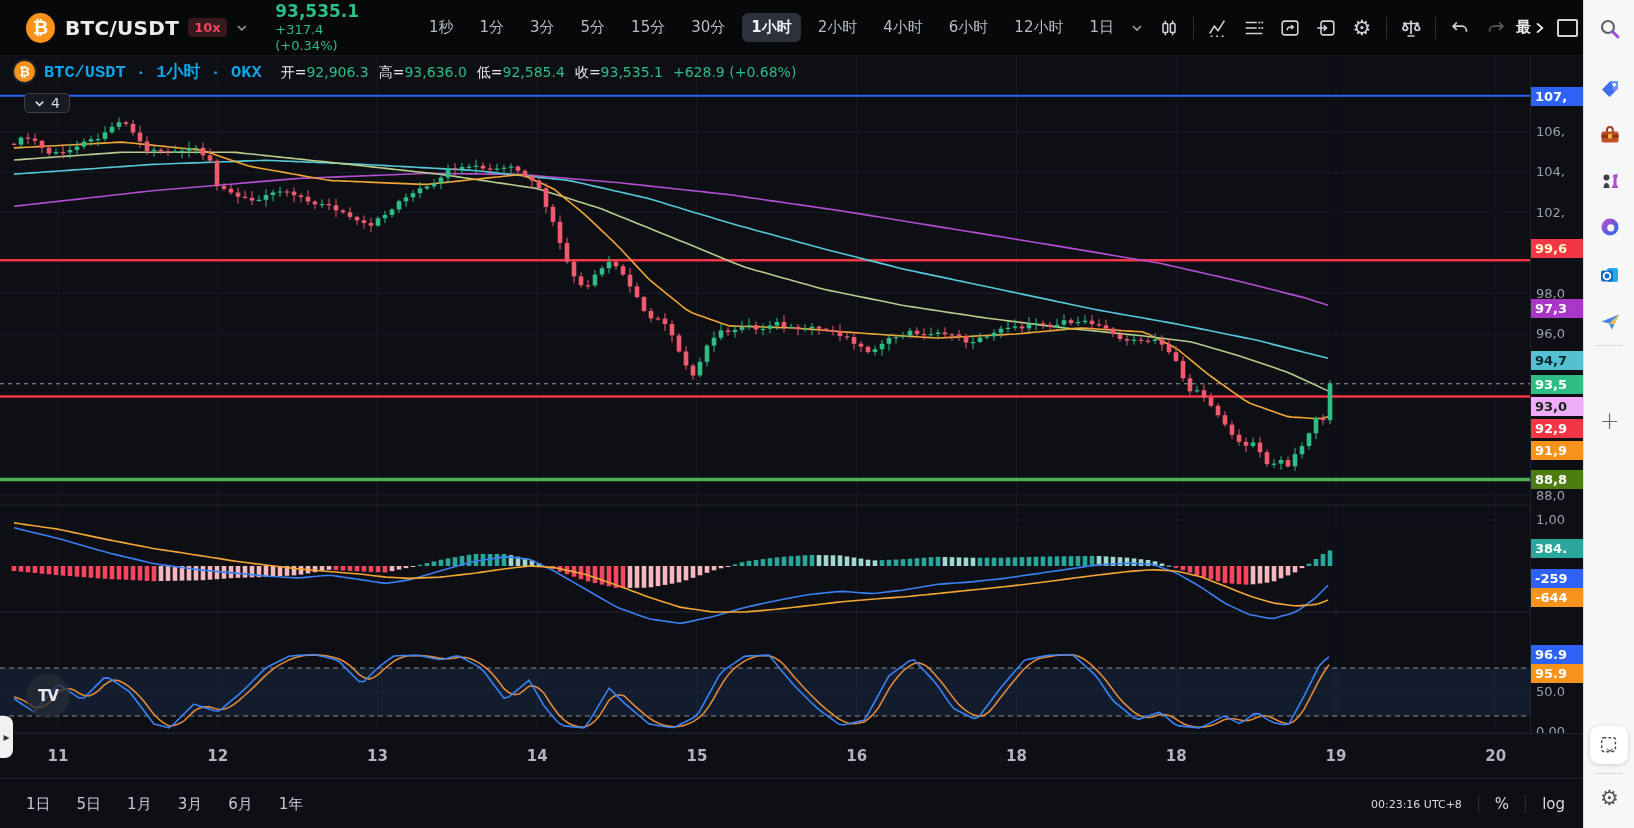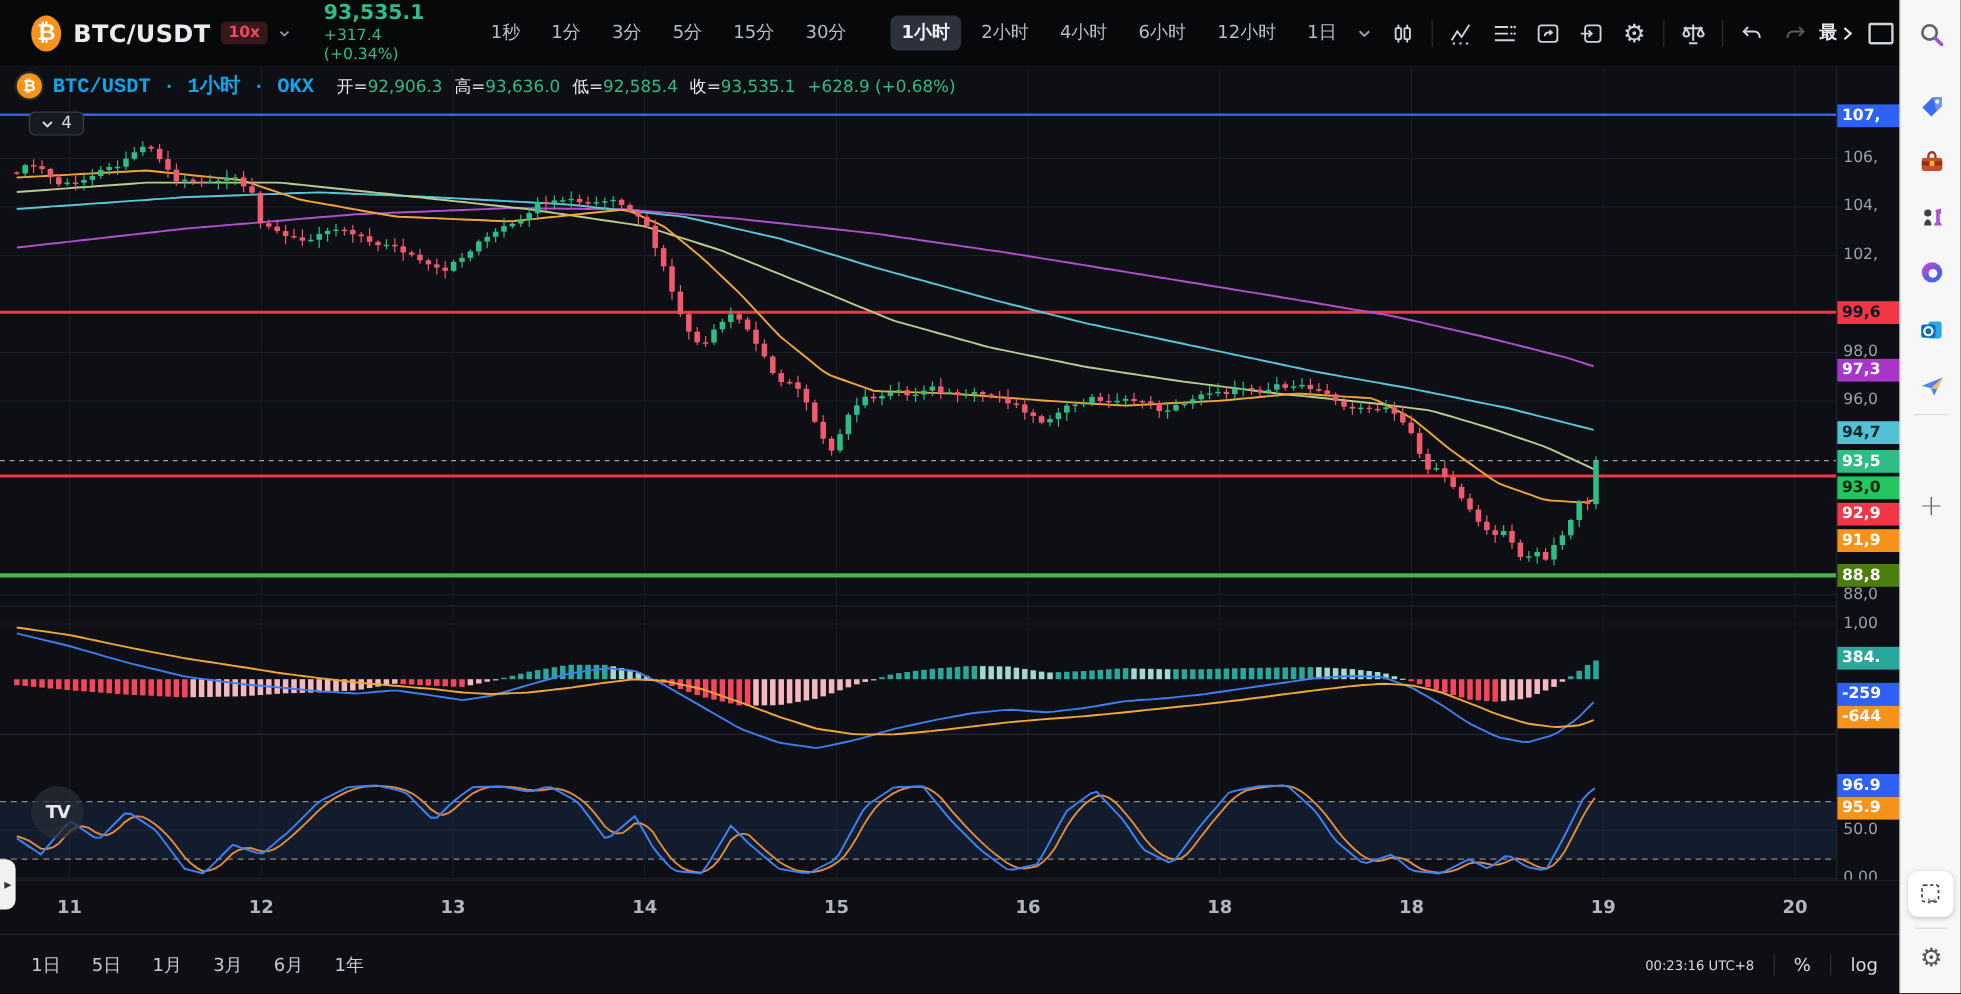--- a/index.html
+++ b/index.html
@@ -12,21 +12,21 @@
         font-size:19px;display:flex;align-items:center;justify-content:center;margin-left:26px;}
   .sym{color:#eaecef;font-size:20px;font-weight:bold;margin-left:10px;letter-spacing:.3px;}
   .lev{margin-left:9px;background:#35191d;color:#f6465d;font-size:13px;font-weight:bold;
        padding:2px 6px;border-radius:4px;}
   .caret{width:12px;height:12px;margin-left:9px;}
   .pricebox{margin-left:28px;line-height:1.25;}
   .px{color:#2ebd85;font-size:17px;font-weight:bold;}
   .chg{color:#2ebd85;font-size:13px;}
   #tfs{display:flex;align-items:center;margin-left:34px;gap:8px;}
   .tf{color:#b7bdc6;font-size:15px;padding:5px 9px;border-radius:6px;cursor:pointer;white-space:nowrap;}
-  .tf.active{background:#2c313c;color:#f0f2f5;font-weight:bold;margin-left:20px;}
+  .tf.active{background:#2c313c;color:#f0f2f5;font-weight:bold;}
   #tools{display:flex;align-items:center;margin-left:10px;gap:4px;}
   .tool{width:32px;height:32px;display:flex;align-items:center;justify-content:center;color:#cfd3da;}
   .tool.dim{opacity:.4;}
   .vdiv{width:1px;height:22px;background:#2a2e37;margin:0 4px;}
   .maxi{color:#e8eaee;font-size:15px;display:flex;align-items:center;font-weight:bold;}
   .fsq{width:17px;height:14px;border:2px solid #cfd3da;border-radius:2px;}
   
   #legend{position:absolute;left:14px;top:60px;display:flex;align-items:center;gap:9px;z-index:20;}
   .lcoin{width:21px;height:21px;border-radius:50%;background:#f7931a;color:#fff;font-size:13px;
          font-weight:bold;display:flex;align-items:center;justify-content:center;box-shadow:0 0 0 2px #20232b;}
@@ -45,21 +45,21 @@
   #taxis{position:absolute;left:0;top:733px;width:1583px;height:45px;background:#0d0f14;
          border-top:1px solid #20242d;z-index:10;}
   .tlab{position:absolute;top:13px;color:#b2b5be;font-size:15px;font-weight:bold;transform:translateX(-50%);}
   #bbar{position:absolute;left:0;top:778px;width:1583px;height:50px;background:#0d0f14;
         border-top:1px solid #20242d;display:flex;align-items:center;z-index:10;}
   .rng{color:#c6cad2;font-size:15px;margin-left:26px;cursor:pointer;}
   #bbar .spacer{flex:1;}
   .clock{color:#d8dbe0;font-size:11px;}
   .bdiv{width:1px;height:18px;background:#2a2e37;margin:0 16px;}
   .pctlog{color:#d8dbe0;font-size:15px;margin-right:0px;cursor:pointer;}
-  #tvlogo{position:absolute;left:26px;top:655px;width:44px;height:44px;border-radius:50%;
+  #tvlogo{position:absolute;left:26px;top:674px;width:44px;height:44px;border-radius:50%;
           background:rgba(40,44,54,.75);color:#e6e9ef;display:flex;align-items:center;justify-content:center;
           font-weight:bold;font-size:15px;letter-spacing:-1px;z-index:8;}
   #lhandle{position:absolute;left:0;top:716px;width:13px;height:42px;background:#f1f1f2;color:#333;
            border-radius:0 8px 8px 0;display:flex;align-items:center;justify-content:center;
            font-size:12px;z-index:25;}
   
   #esb{position:absolute;left:1583px;top:0;width:51px;height:828px;background:#f7f7f8;
        border-left:1px solid #dcdcdf;z-index:40;}
   .sic{position:absolute;left:50%;transform:translateX(-50%);width:26px;height:26px;
        display:flex;align-items:center;justify-content:center;cursor:pointer;}
@@ -796,25 +796,25 @@
       <span class="ptick" style="top:69px">106,</span>
       <span class="ptick" style="top:109px">104,</span>
       <span class="ptick" style="top:150px">102,</span>
       <span class="ptick" style="top:231px">98,0</span>
       <span class="ptick" style="top:271px">96,0</span>
       <span class="ptick" style="top:433px">88,0</span>
       <span class="ptick" style="top:457px">1,00</span>
       <span class="ptick" style="top:629px">50.0</span>
       <span class="ptick" style="top:669px">0.00</span>
       <span class="pbadge" style="top:32px;background:#2e62f6;color:#ffffff">107,</span>
-      <span class="pbadge" style="top:196px;background:#f23645;color:#0f172a">99,6</span>
+      <span class="pbadge" style="top:184px;background:#f23645;color:#fef9c3">99,6</span>
       <span class="pbadge" style="top:244px;background:#a935c9;color:#ffffff">97,3</span>
       <span class="pbadge" style="top:296px;background:#53c1d3;color:#08262b">94,7</span>
       <span class="pbadge" style="top:320px;background:#2ebd85;color:#ffffff">93,5</span>
-      <span class="pbadge" style="top:342px;background:#22c55e;color:#13240f">93,0</span>
+      <span class="pbadge" style="top:342px;background:#f0abfc;color:#13240f">93,0</span>
       <span class="pbadge" style="top:364px;background:#f23645;color:#ffffff">92,9</span>
       <span class="pbadge" style="top:386px;background:#f7931a;color:#ffffff">91,9</span>
       <span class="pbadge" style="top:415px;background:#4d7c0f;color:#ffffff">88,8</span>
       <span class="pbadge" style="top:484px;background:#2aa79c;color:#ffffff">384.</span>
       <span class="pbadge" style="top:514px;background:#2e62f6;color:#ffffff">-259</span>
       <span class="pbadge" style="top:533px;background:#f7931a;color:#ffffff">-644</span>
       <span class="pbadge" style="top:590px;background:#2e62f6;color:#ffffff">96.9</span>
       <span class="pbadge" style="top:609px;background:#f7931a;color:#ffffff">95.9</span>
     </div>
 

